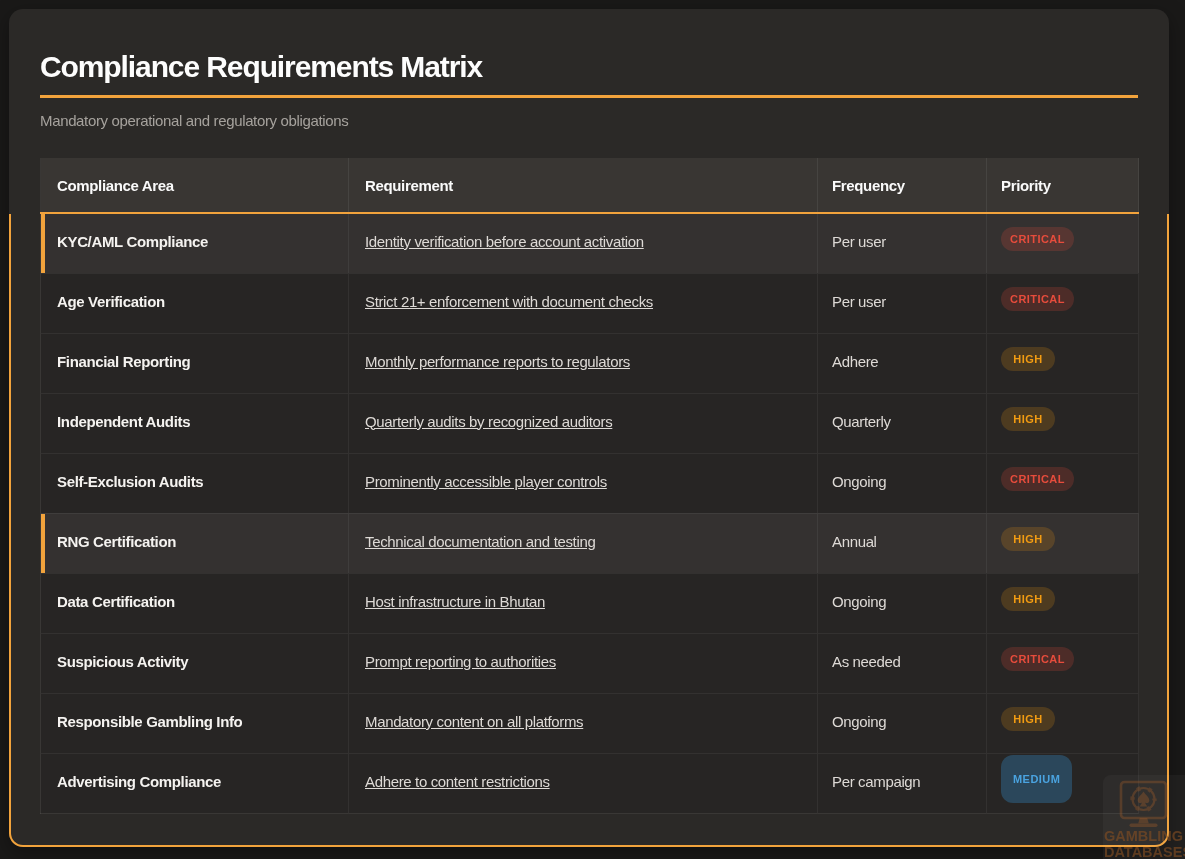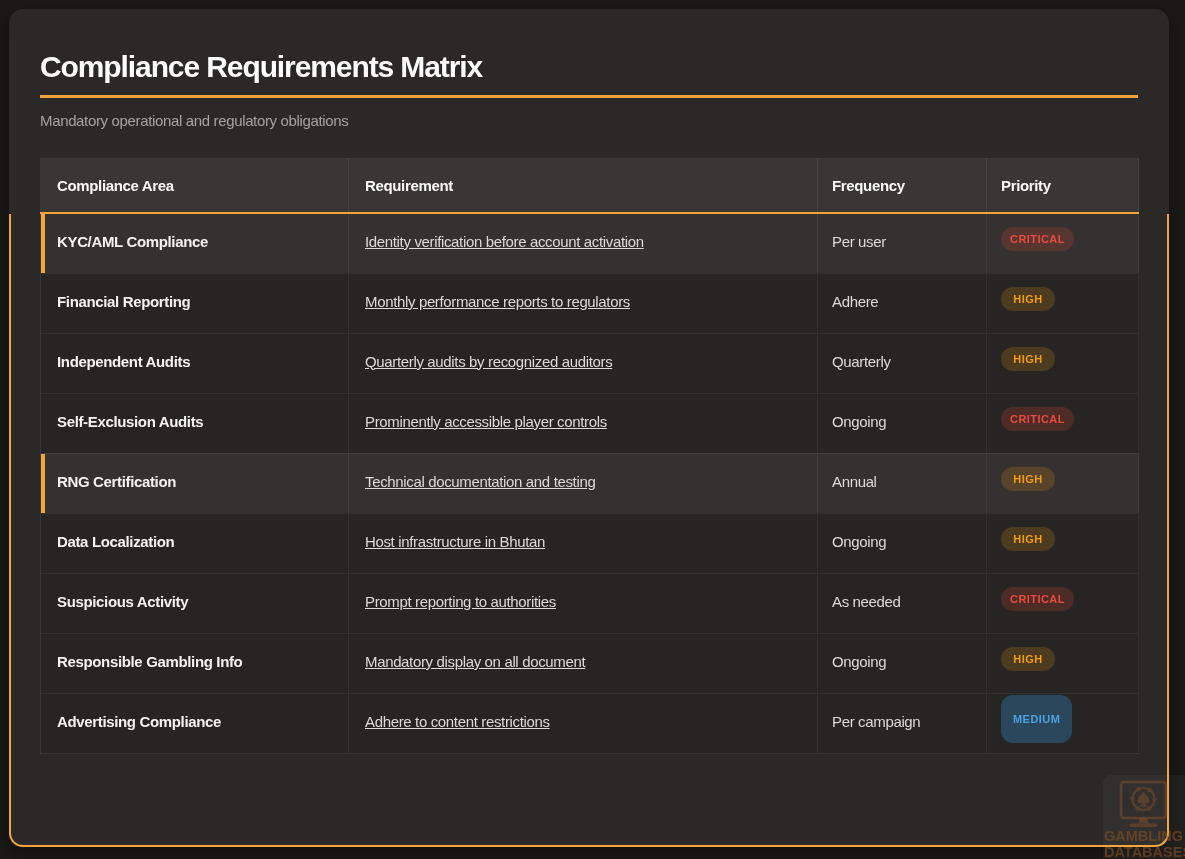--- a/index.html
+++ b/index.html
@@ -96,20 +96,26 @@
         </tr>
       </thead>
       <tbody>
         <tr class="hl">
           <td class="area">KYC/AML Compliance</td>
           <td>Identity verification before account activation</td>
           <td>Per user</td>
           <td><span class="badge critical">CRITICAL</span></td>
         </tr>
         <tr>
+          <td class="area">Age Verification</td>
+          <td>Strict 21+ enforcement with document checks</td>
+          <td>Per user</td>
+          <td><span class="badge critical">CRITICAL</span></td>
+        </tr>
+        <tr>
           <td class="area">Financial Reporting</td>
           <td>Monthly performance reports to regulators</td>
           <td>Adhere</td>
           <td><span class="badge high">HIGH</span></td>
         </tr>
         <tr>
           <td class="area">Independent Audits</td>
           <td>Quarterly audits by recognized auditors</td>
           <td>Quarterly</td>
           <td><span class="badge high">HIGH</span></td>
@@ -120,34 +126,34 @@
           <td>Ongoing</td>
           <td><span class="badge critical">CRITICAL</span></td>
         </tr>
         <tr class="hl">
           <td class="area">RNG Certification</td>
           <td>Technical documentation and testing</td>
           <td>Annual</td>
           <td><span class="badge high">HIGH</span></td>
         </tr>
         <tr>
-          <td class="area">Data Localization</td>
+          <td class="area">Data Certification</td>
           <td>Host infrastructure in Bhutan</td>
           <td>Ongoing</td>
           <td><span class="badge high">HIGH</span></td>
         </tr>
         <tr>
           <td class="area">Suspicious Activity</td>
           <td>Prompt reporting to authorities</td>
           <td>As needed</td>
           <td><span class="badge critical">CRITICAL</span></td>
         </tr>
         <tr>
           <td class="area">Responsible Gambling Info</td>
-          <td>Mandatory display on all document</td>
+          <td>Mandatory content on all platforms</td>
           <td>Ongoing</td>
           <td><span class="badge high">HIGH</span></td>
         </tr>
         <tr>
           <td class="area">Advertising Compliance</td>
           <td>Adhere to content restrictions</td>
           <td>Per campaign</td>
           <td><span class="badge medium">MEDIUM</span></td>
         </tr>
       </tbody>

